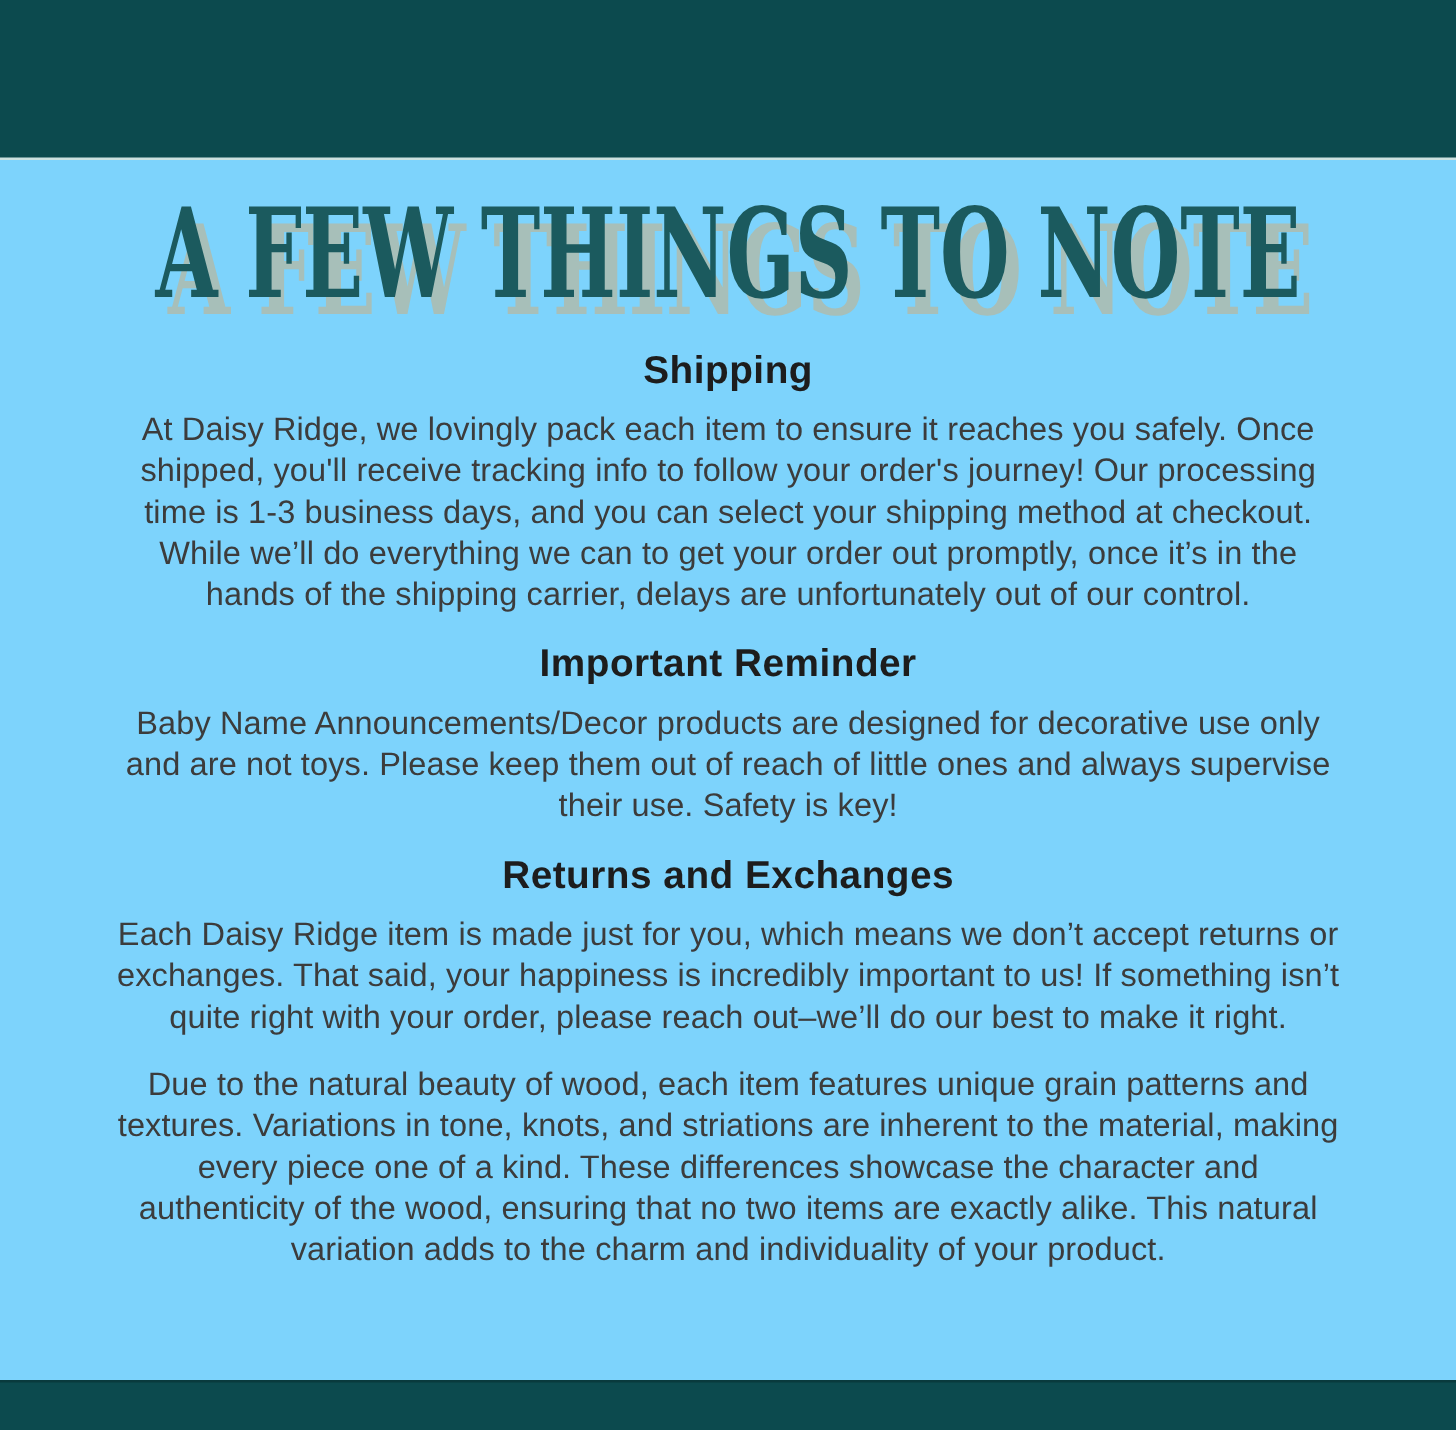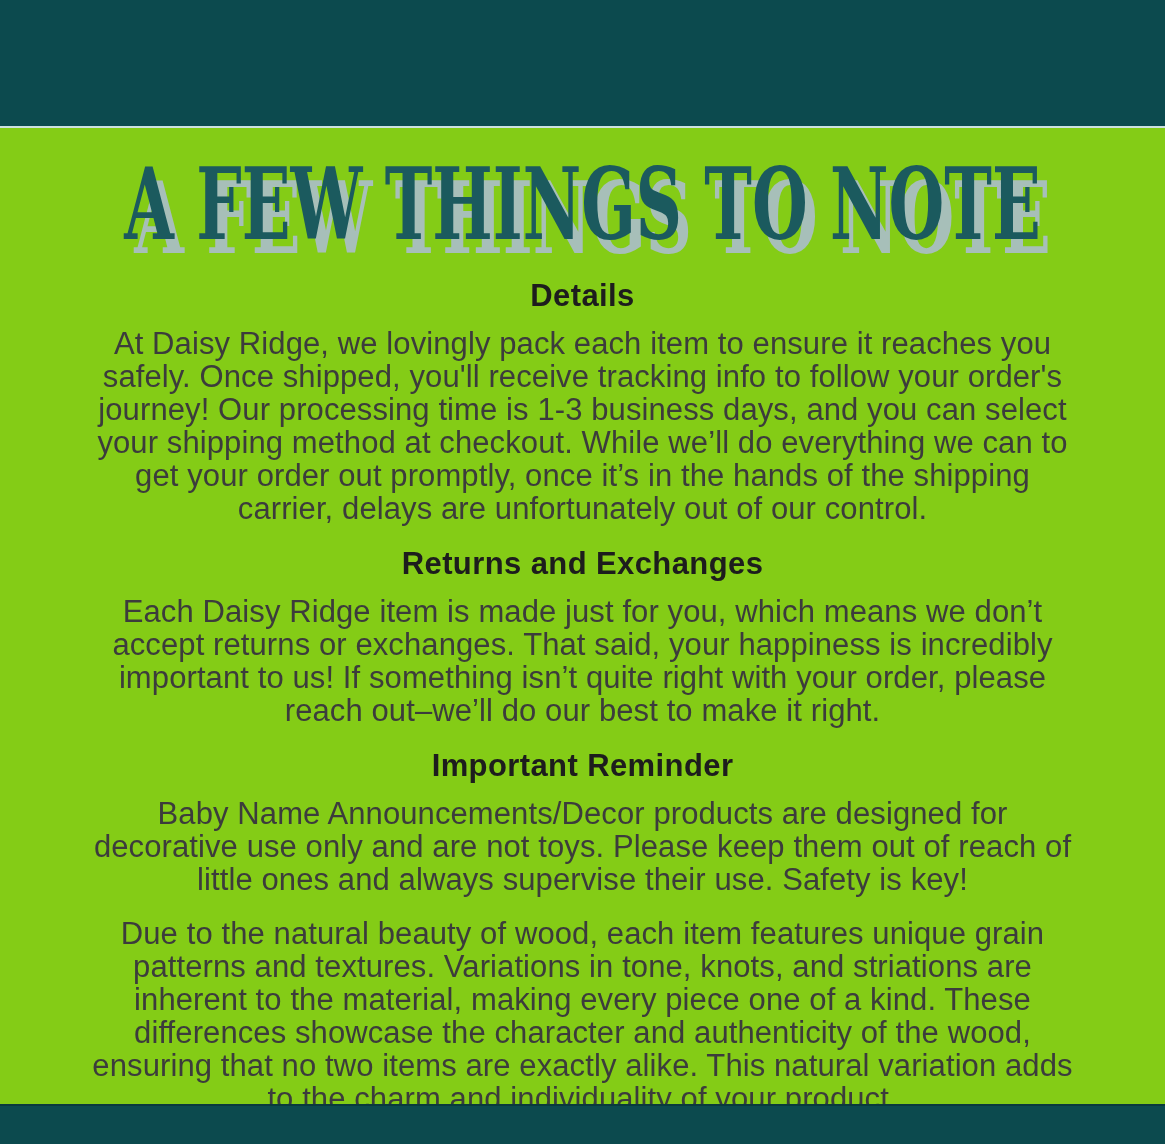--- a/index.html
+++ b/index.html
@@ -4,21 +4,21 @@
 <style>
   html, body {
     margin: 0;
     padding: 0;
     background: #ffffff;
   }
   .canvas {
     position: relative;
     width: 1165px;
     height: 1144px;
-    background: #84cc16;
+    background: #7dd3fc;
     overflow: hidden;
     font-family: "Liberation Sans", sans-serif;
   }
   .top-bar {
     position: absolute;
     top: 0; left: 0; right: 0;
     height: 126px;
     background: #0c4a4e;
     border-bottom: 2px solid #cde1df;
   }
@@ -53,51 +53,51 @@
     text-align: center;
   }
   .section-heading {
     font-size: 31px;
     font-weight: 700;
     color: #1d1d1d;
     letter-spacing: 0.4px;
     margin: 0 0 13px 0;
   }
   .section-body {
-    font-size: 31px;
+    font-size: 26px;
     line-height: 33px;
     color: #3c3c3c;
     letter-spacing: 0.1px;
     margin: 0 0 21px 0;
   }
 </style>
 </head>
 <body>
 
 <div class="canvas">
 
   <div class="top-bar"></div>
 
   <div class="main-title">A FEW THINGS TO NOTE</div>
 
   <div class="content">
 
     <div class="section">
-      <h2 class="section-heading">Details</h2>
+      <h2 class="section-heading">Shipping</h2>
       <p class="section-body">At Daisy Ridge, we lovingly pack each item to ensure it reaches you safely. Once shipped, you'll receive tracking info to follow your order's journey! Our processing time is 1-3 business days, and you can select your shipping method at checkout. While we’ll do everything we can to get your order out promptly, once it’s in the hands of the shipping carrier, delays are unfortunately out of our control.</p>
+    </div>
+
+    <div class="section">
+      <h2 class="section-heading">Important Reminder</h2>
+      <p class="section-body">Baby Name Announcements/Decor products are designed for decorative use only and are not toys. Please keep them out of reach of little ones and always supervise their use. Safety is key!</p>
     </div>
 
     <div class="section">
       <h2 class="section-heading">Returns and Exchanges</h2>
       <p class="section-body">Each Daisy Ridge item is made just for you, which means we don’t accept returns or exchanges. That said, your happiness is incredibly important to us! If something isn’t quite right with your order, please reach out–we’ll do our best to make it right.</p>
-    </div>
-
-    <div class="section">
-      <h2 class="section-heading">Important Reminder</h2>
-      <p class="section-body">Baby Name Announcements/Decor products are designed for decorative use only and are not toys. Please keep them out of reach of little ones and always supervise their use. Safety is key!</p>
     </div>
 
     <div class="section">
       <p class="section-body">Due to the natural beauty of wood, each item features unique grain patterns and textures. Variations in tone, knots, and striations are inherent to the material, making every piece one of a kind. These differences showcase the character and authenticity of the wood, ensuring that no two items are exactly alike. This natural variation adds to the charm and individuality of your product.</p>
     </div>
 
   </div>
 
   <div class="bottom-bar"></div>
 

